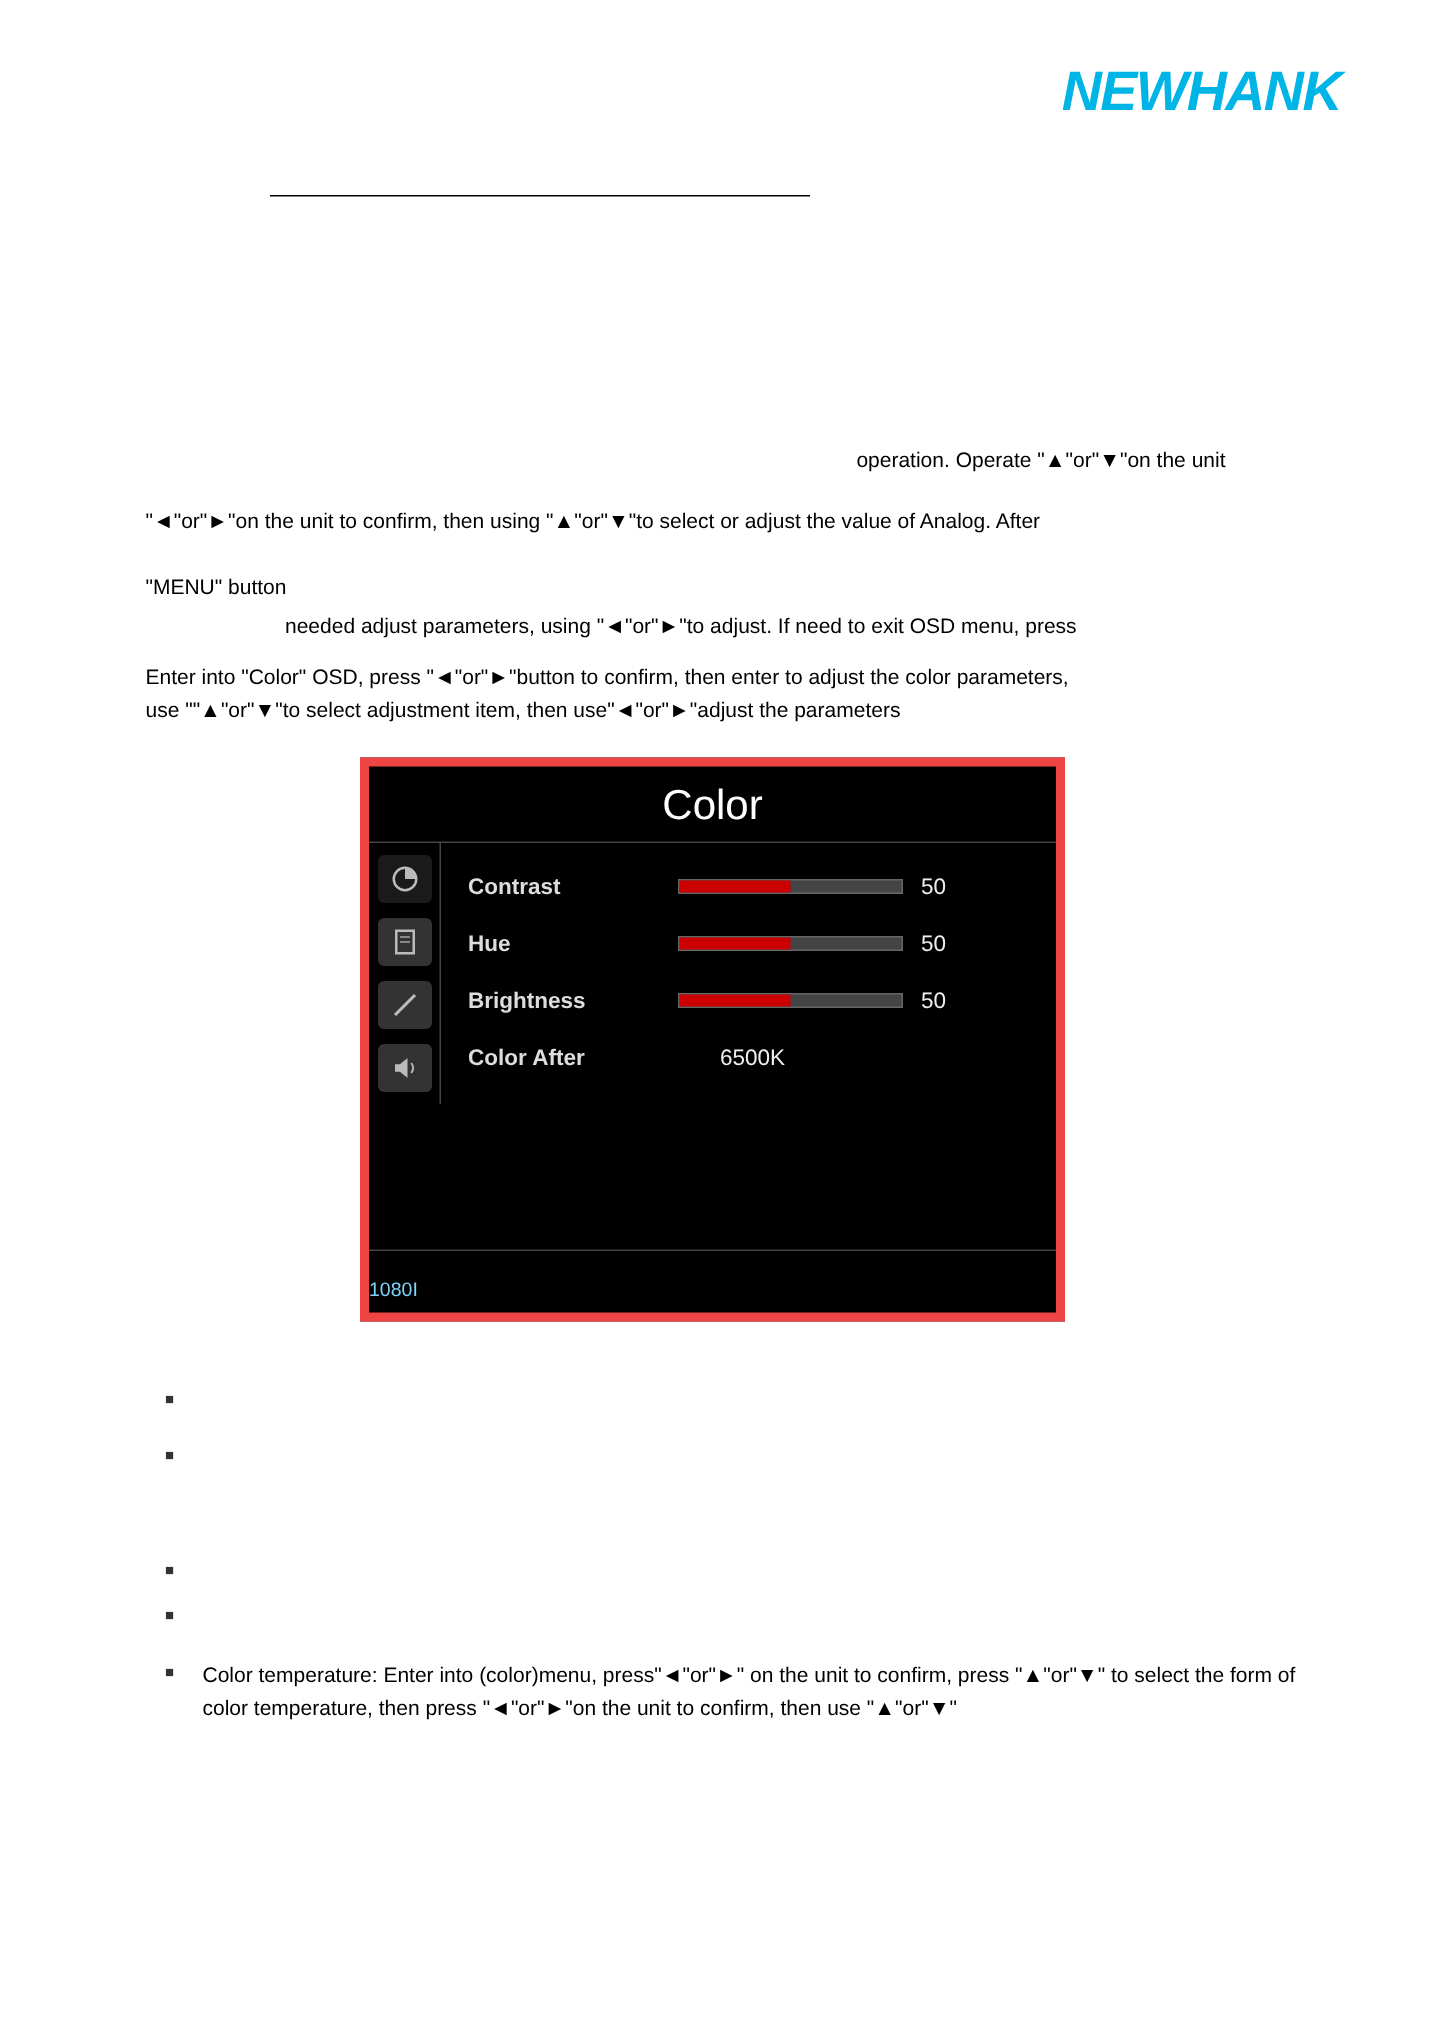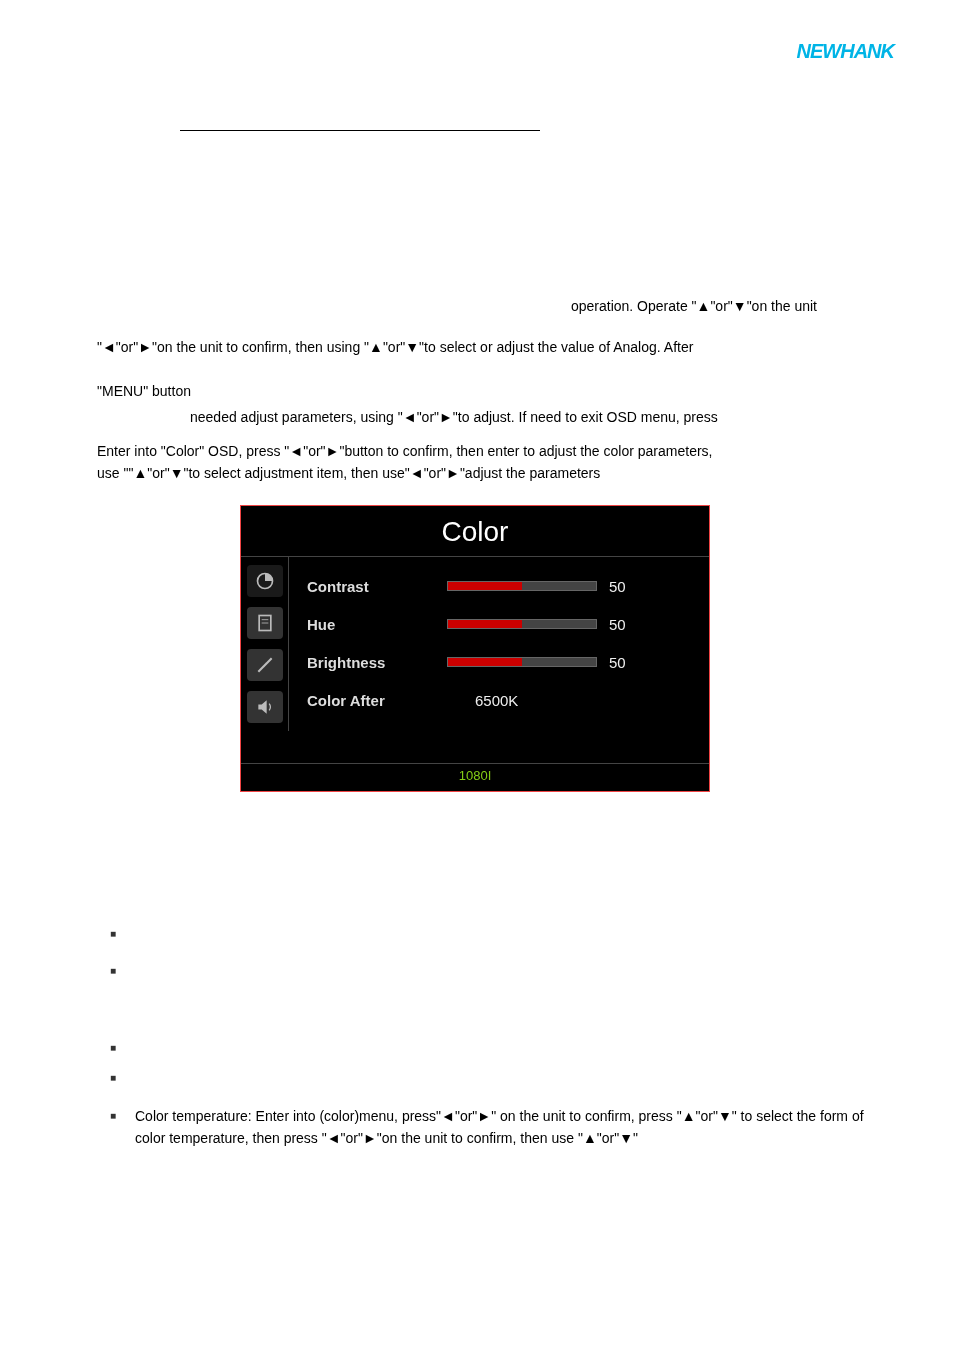--- a/index.html
+++ b/index.html
@@ -12,21 +12,21 @@
       height: 1350px;
       background: #fff;
       font-family: Arial, sans-serif;
       position: relative;
       color: #000;
     }
     .logo {
       position: absolute;
       top: 40px;
       right: 60px;
-      font-size: 20px;
+      font-size: 37px;
       font-weight: bold;
       font-style: italic;
       color: #00b4e6;
       letter-spacing: -1px;
     }
     .hr-line {
       position: absolute;
       top: 130px;
       left: 180px;
       width: 360px;
@@ -44,23 +44,23 @@
     .p3 { top: 358px; left: 190px; width: 680px; margin-top: 48px; }
     .p4 { top: 380px; left: 97px; width: 780px; }
     .p5 { top: 440px; left: 97px; width: 780px; }
     .p6 { top: 462px; left: 97px; width: 780px; }
     
     .osd-panel {
       position: absolute;
       top: 505px;
       left: 240px;
       width: 470px;
-      height: 287px;
+      height: 376px;
       background: #000;
-      border: 1px solid #ef4444;
+      border: 6px solid #ef4444;
     }
     .osd-title {
       text-align: center;
       color: #fff;
       font-size: 28px;
       font-weight: 300;
       padding: 10px 0 8px 0;
       border-bottom: 1px solid #444;
     }
     .osd-body {
@@ -128,25 +128,25 @@
     .osd-colortemp-val {
       color: #eee;
       font-size: 15px;
       margin-left: 28px;
     }
     .osd-footer {
       position: absolute;
       bottom: 8px;
       left: 0;
       right: 0;
-      text-align: center;
-      color: #84cc16;
+      text-align: left;
+      color: #7dd3fc;
       font-size: 13px;
       border-top: 1px solid #444;
-      padding-top: 4px;
+      padding-top: 18px;
     }
     
     .bullet {
       position: absolute;
       font-size: 10px;
       color: #333;
     }
     .b1 { top: 928px; left: 110px; }
     .b2 { top: 965px; left: 110px; }
     .b3 { top: 1042px; left: 110px; }

